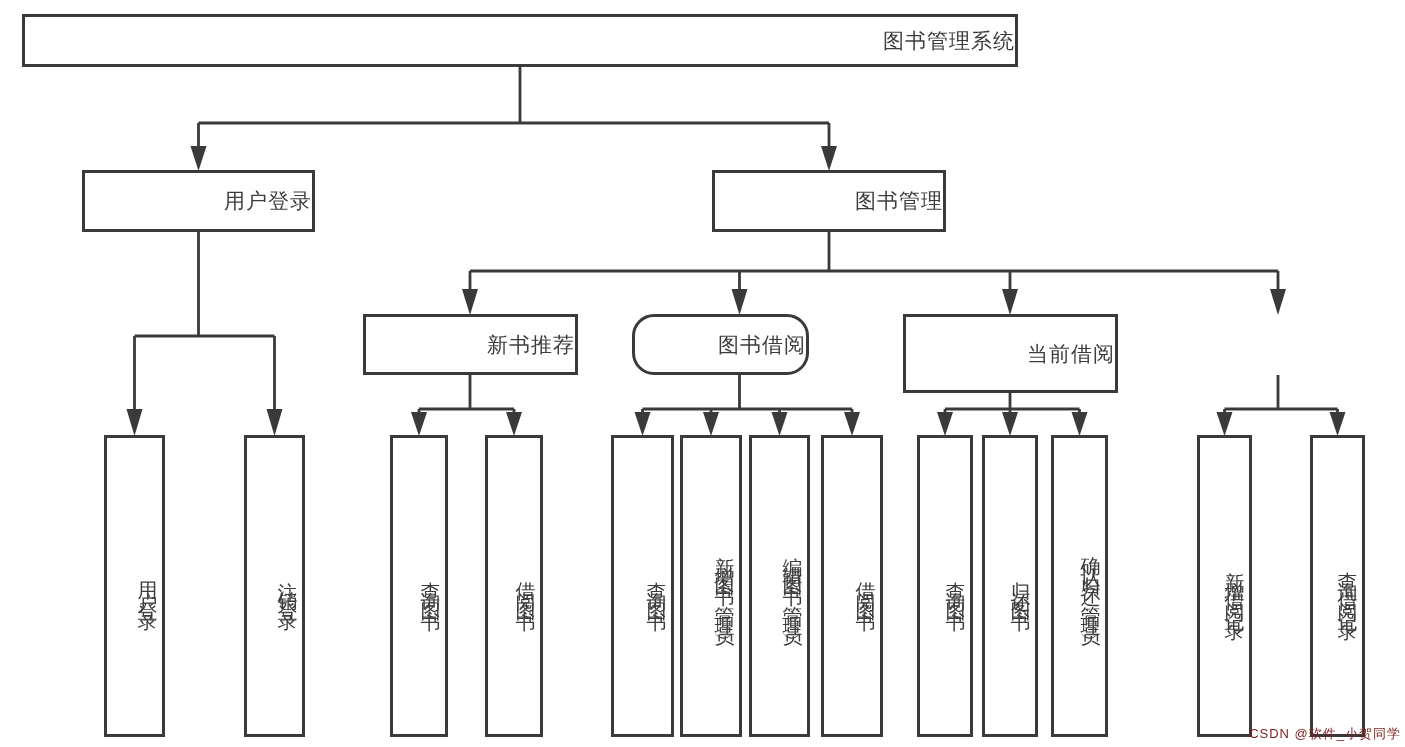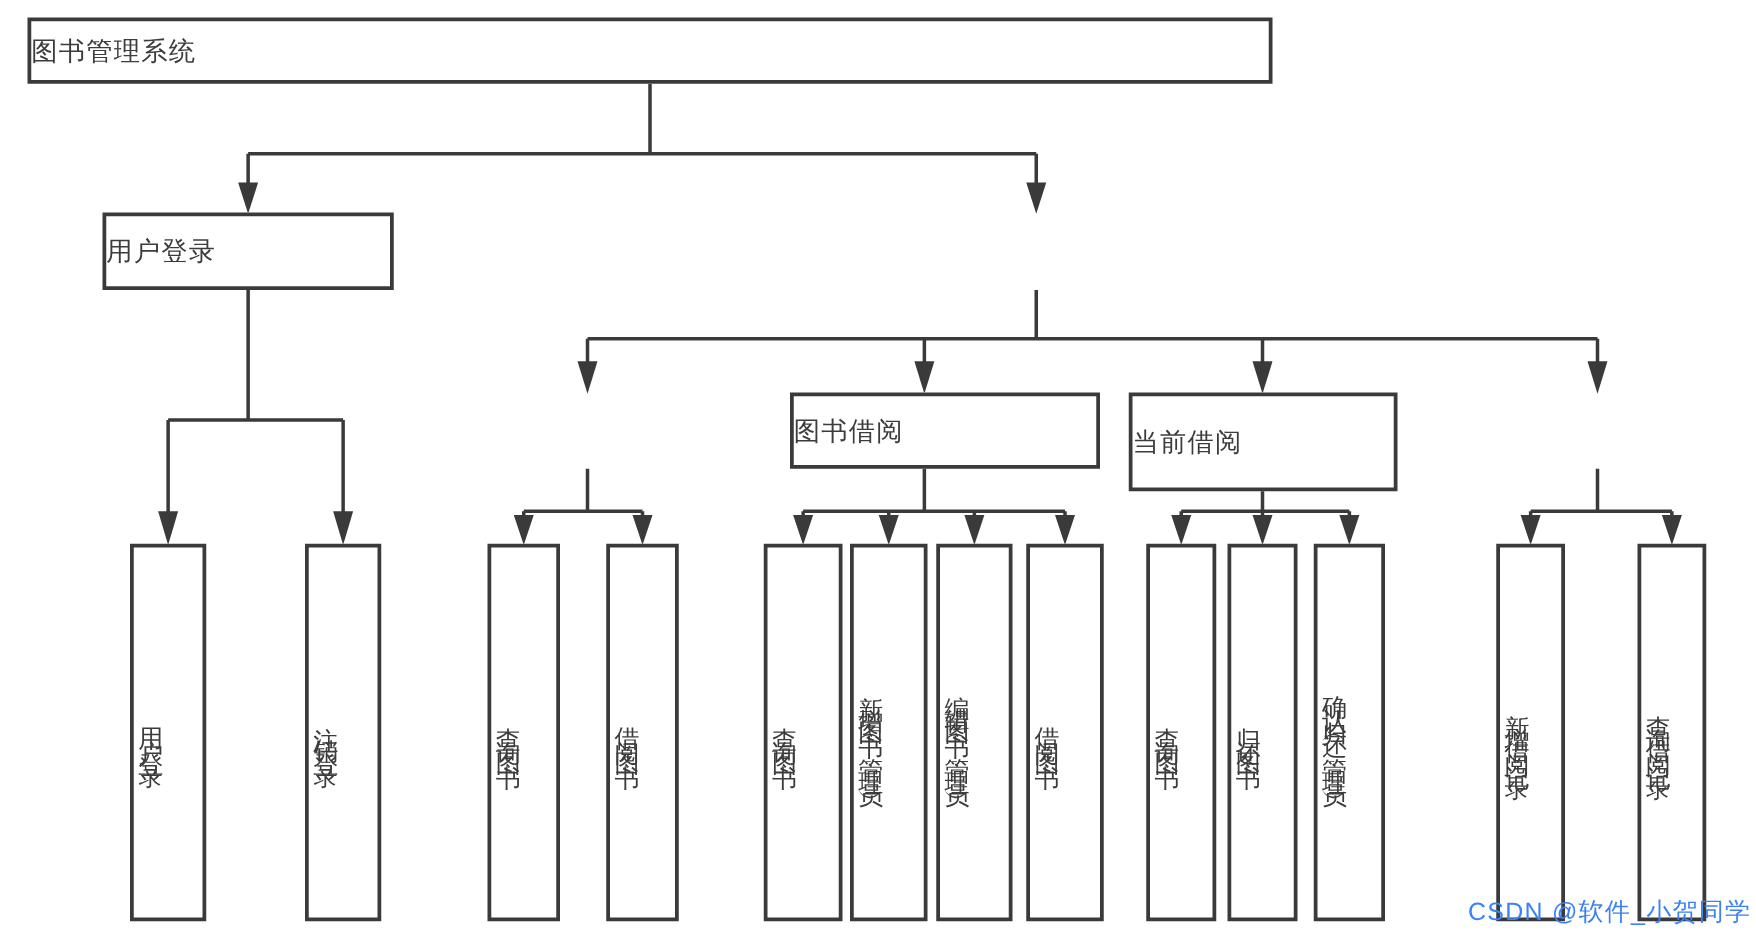--- a/index.html
+++ b/index.html
@@ -12,21 +12,21 @@
     color: #3c3c3c;
     overflow: hidden;
   }
   .box {
     position: absolute;
     box-sizing: border-box;
     border: 3px solid #3a3a3a;
     background: #ffffff;
     display: flex;
     align-items: center;
-    justify-content: flex-start;
+    justify-content: flex-end;
     z-index: 2;
   }
   .hlabel {
     font-size: 21px;
     letter-spacing: 1px;
     white-space: nowrap;
   }
   .vtext {
     writing-mode: vertical-rl;
     text-orientation: mixed;
@@ -38,22 +38,22 @@
     position: absolute;
     left: 0; top: 0;
     width: 1405px;
     height: 747px;
     z-index: 1;
   }
   .watermark {
     position: absolute;
     right: 4px;
     bottom: 4px;
-    font-size: 20px;
-    color: #3b82f6;
+    font-size: 13px;
+    color: #7f1d1d;
     letter-spacing: 1px;
     z-index: 3;
     white-space: nowrap;
   }
 </style>
 </head>
 <body>
 
 <div class="canvas">
 
@@ -109,22 +109,28 @@
     </g>
   </svg>
 
   <div class="box" style="left:22px; top:14px; width:996px; height:53px;">
     <span class="hlabel">图书管理系统</span>
   </div>
 
   <div class="box" style="left:82px; top:170px; width:233px; height:62px;">
     <span class="hlabel">用户登录</span>
   </div>
+  <div class="box" style="left:712px; top:170px; width:234px; height:62px;">
+    <span class="hlabel">图书管理</span>
+  </div>
 
-  <div class="box" style="left:632px; top:314px; width:248px; height:61px;">
+  <div class="box" style="left:363px; top:314px; width:215px; height:61px;">
+    <span class="hlabel">新书推荐</span>
+  </div>
+  <div class="box" style="left:632px; top:314px; width:177px; height:61px;border-radius:22px;">
     <span class="hlabel">图书借阅</span>
   </div>
   <div class="box" style="left:903px; top:314px; width:215px; height:79px;">
     <span class="hlabel">当前借阅</span>
   </div>
 
   <div class="box" style="left:104px; top:435px; width:61px; height:302px;">
     <span class="vtext">用户登录</span>
   </div>
   <div class="box" style="left:244px; top:435px; width:61px; height:302px;">

